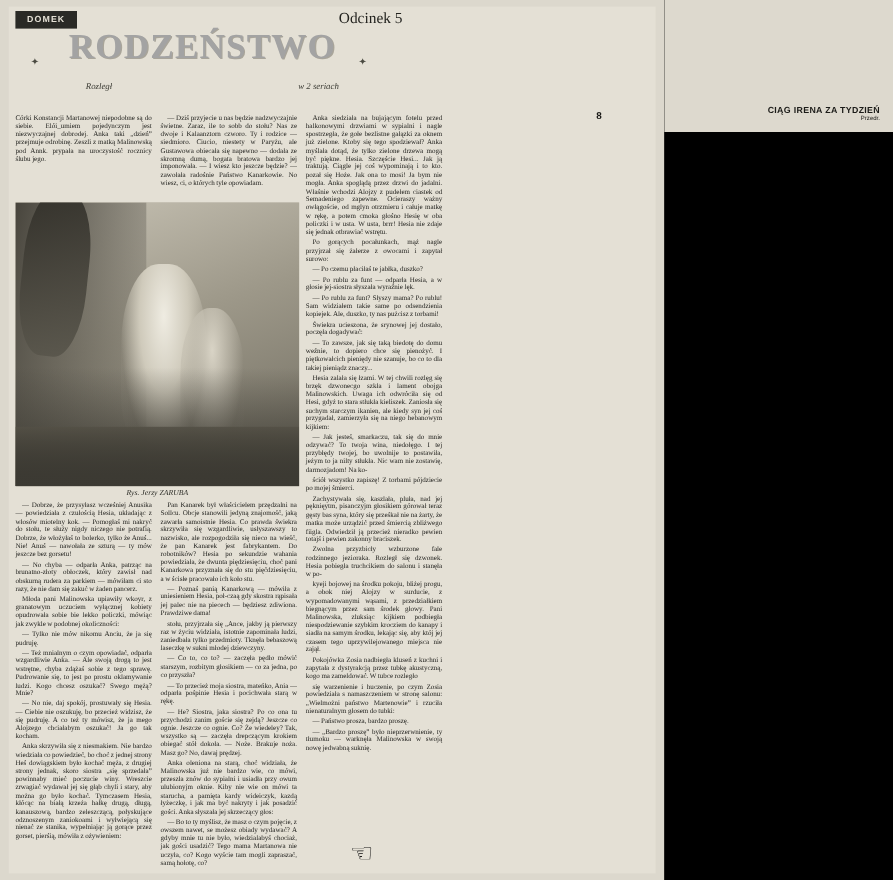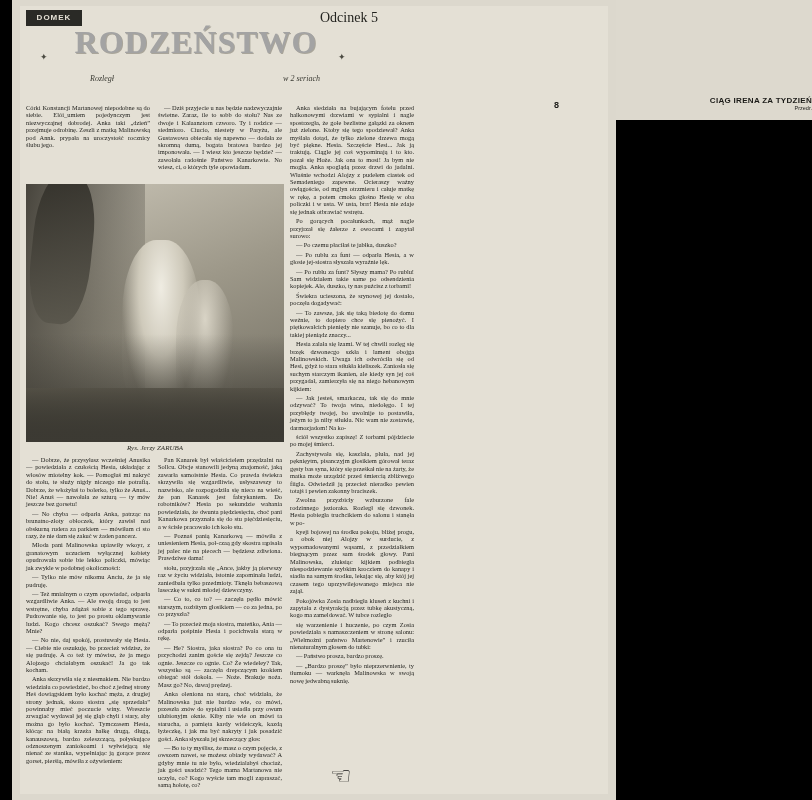--- a/index.html
+++ b/index.html
@@ -11,21 +11,20 @@
     width: 812px;
     height: 800px;
     overflow: hidden;
     font-family: "Liberation Serif", serif;
   }
   .page {
     position: relative;
     width: 688px;
     height: 800px;
     background: #000000;
-    margin-left: 12px;
   }
   .scan {
     position: absolute;
     left: 0;
     top: 0;
     width: 604px;
     height: 800px;
     background: #dcd8cd;
     box-sizing: border-box;
   }

